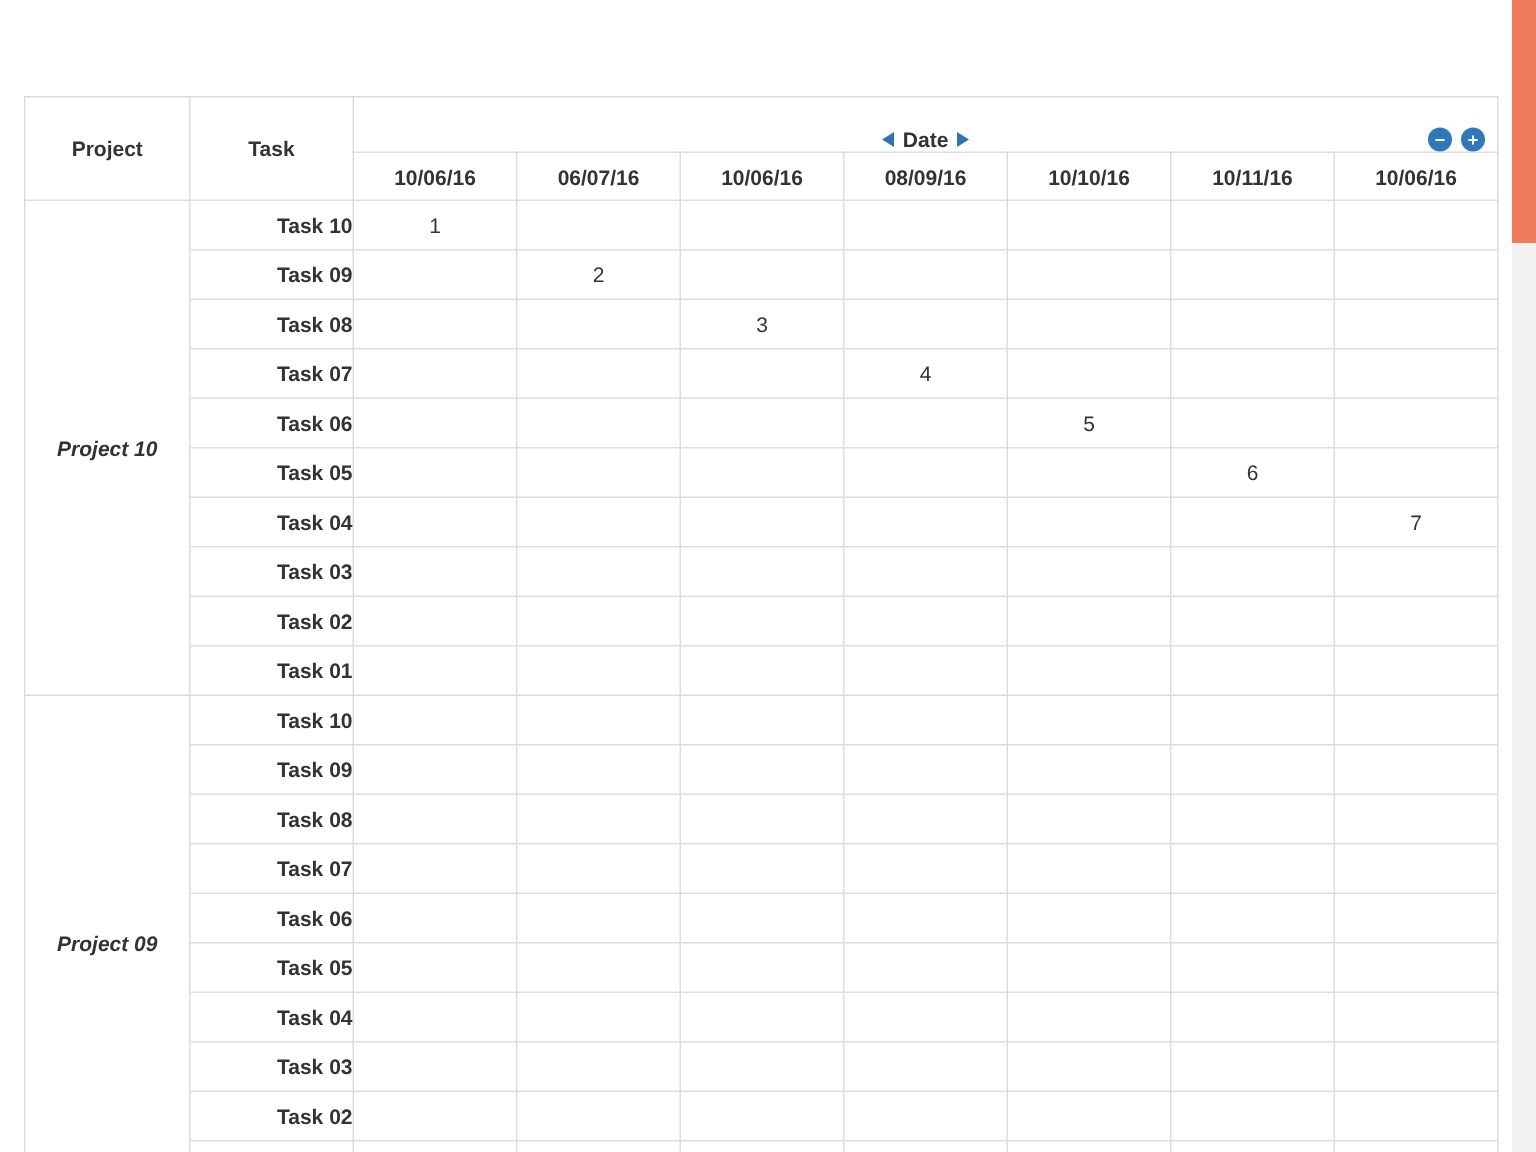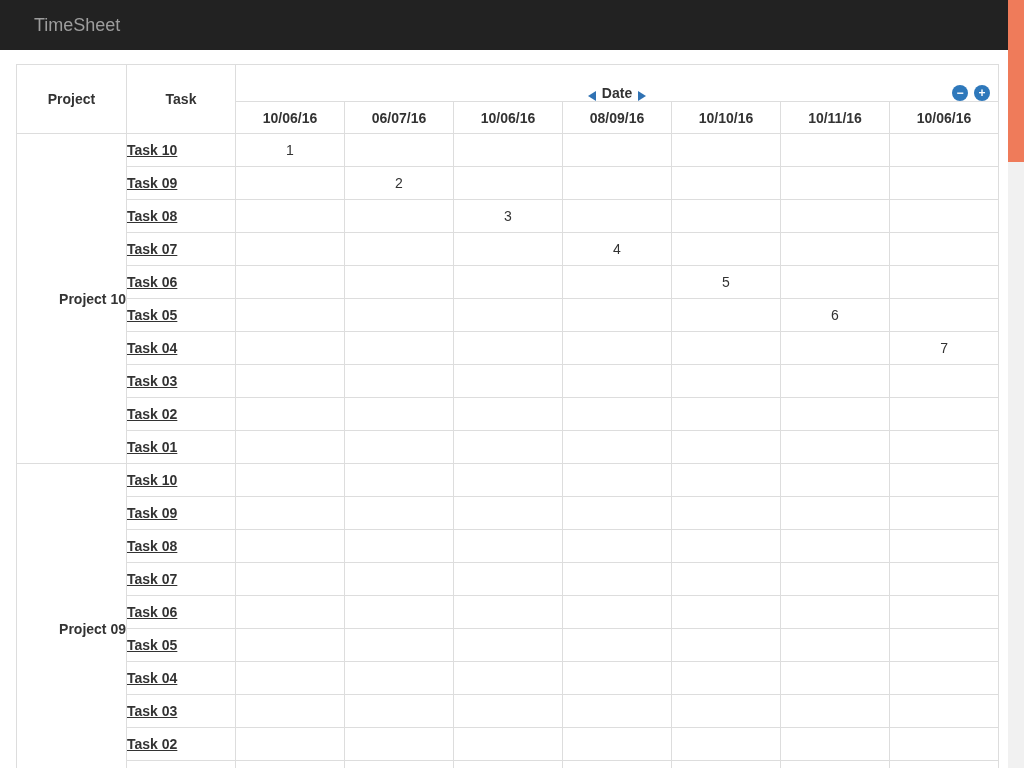--- a/index.html
+++ b/index.html
@@ -12,48 +12,45 @@
     .content { position: absolute; top: 50px; left: 0; right: 16px; bottom: 0; padding: 14px 16px 0 16px; overflow: hidden; }
     table { border-collapse: collapse; width: 100%; table-layout: fixed; background: #fff; }
     th, td { border: 1px solid #ddd; }
     col.col-proj { width: 110px; }
     col.col-task { width: 109px; }
     col.col-date { width: 109px; }
 
     th { font-weight: 700; color: #333; font-size: 14px; }
     .hdr-project, .hdr-task { height: 64px; vertical-align: middle; text-align: center; margin-left: 46px; }
     .hdr-date-group { height: 32px; vertical-align: middle; position: relative; }
-    .hdr-date-inner { display: flex; align-items: flex-end; justify-content: center; gap: 6px; position: relative; width: 100%; margin-top: 20px; }
+    .hdr-date-inner { display: flex; align-items: center; justify-content: center; gap: 6px; position: relative; width: 100%; margin-top: 20px; }
     .hdr-date-inner .label { color: #333; font-weight: 700; }
     .chev { width: 0; height: 0; display: inline-block; }
     .chev-left { border-top: 5px solid transparent; border-bottom: 5px solid transparent; border-right: 8px solid #3072b3; }
     .chev-right { border-top: 5px solid transparent; border-bottom: 5px solid transparent; border-left: 8px solid #3072b3; }
     .hdr-date-actions { position: absolute; right: 8px; top: 50%; transform: translateY(-50%); display: flex; gap: 6px; }
     .circ { width: 16px; height: 16px; border-radius: 50%; display: inline-flex; align-items: center; justify-content: center; color: #fff; font-size: 12px; line-height: 1; font-weight: 700; cursor: pointer; }
     .circ.minus { background: #2e78bb; }
     .circ.plus  { background: #2e78bb; }
     .hdr-date-col { height: 32px; vertical-align: middle; text-align: center; font-size: 14px; margin-top: 36px; }
 
     td { height: 33px; font-size: 14px; color: #333; }
-    td.project-cell { font-weight: 700; text-align: right; vertical-align: middle; }
-    td.task-cell { font-weight: 700; text-align: left; vertical-align: middle; text-decoration: underline; }
+    td.project-cell { font-weight: 700; text-align: center; vertical-align: middle; font-style: italic; }
+    td.task-cell { font-weight: 700; text-align: right; vertical-align: middle; }
     td.val-cell { text-align: center; vertical-align: middle; font-weight: 400; }
 
     .clicky { cursor: pointer; }
   </style>
 </head>
 <body>
 
 <div class="viewport">
   <div class="scroll-track"></div>
   <div class="accent-bar"></div>
 
-  <div class="navbar">
-    <div class="brand">TimeSheet</div>
-  </div>
 
   <div class="content">
     <table>
       <colgroup>
         <col class="col-proj">
           <col class="col-task">
         <col class="col-date">
           <col class="col-date">
           <col class="col-date">
           <col class="col-date">

